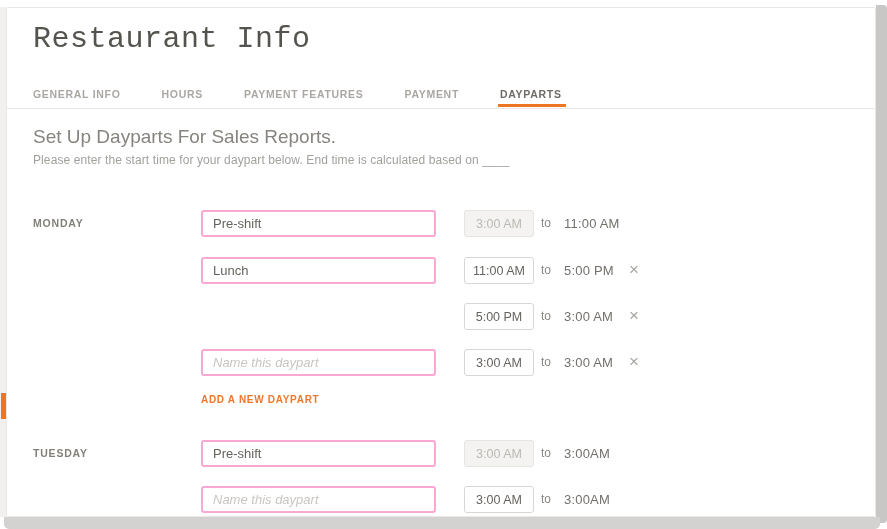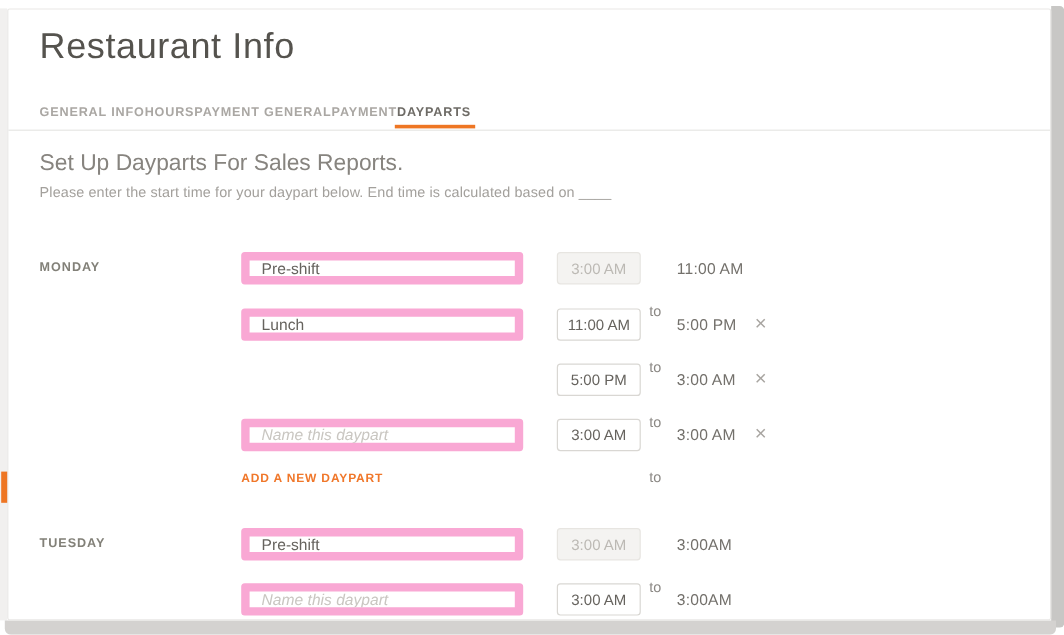--- a/index.html
+++ b/index.html
@@ -14,59 +14,59 @@
   
   .edge-left   { position:absolute; left:0; top:7px; width:6px;  height:510px; background:#f1f0ef; }
   .edge-right  { position:absolute; right:0; top:5px; width:11px; height:518px; background:#c8c7c5; border-radius:0 4px 4px 0; }
   .edge-bottom { position:absolute; left:4px; bottom:0; right:7px; height:12px; background:#d4d2d0; border-radius:0 0 5px 5px; }
   .card { position:absolute; left:6px; top:7px; width:870px; height:510px; background:#ffffff; border:1px solid #e9e8e6; border-radius:2px; }
   .left-marker { position:absolute; left:1px; top:393px; width:5px; height:26px; background:#ee7623; }
 
   
   .page-title {
     position:absolute; left:33px; top:22px;
-    font-family:Liberation Sans, sans-serif;
+    font-family:Liberation Mono, monospace;
     font-weight:400; font-size:30px; color:#55534e; letter-spacing:0.5px;
   }
 
   
-  .tabs { position:absolute; left:33px; top:88px; display:flex; }
+  .tabs { position:absolute; left:33px; top:88px; display:flex; gap:41px; }
   .tab {
     position:relative; font-size:10.5px; font-weight:700; letter-spacing:0.7px;
     color:#aaa7a3; cursor:pointer; padding-bottom:4px; white-space:nowrap;
   }
   .tab.active { color:#6e6b66; }
   .tab-underline { position:absolute; left:-2px; right:-4px; top:16px; height:3px; background:#ee7623; }
   .tabs-divider { position:absolute; left:7px; top:108px; width:868px; height:1px; background:#e7e6e4; }
 
   
   .section-heading { position:absolute; left:33px; top:126px; font-size:19px; font-weight:400; color:#87847f;text-align:center; }
   .section-subheading { position:absolute; left:33px; top:153px; font-size:12px; color:#a3a09c; letter-spacing:0.1px; }
 
   
   .row { position:absolute; left:0; width:779px; height:27px; }
   .day-label {
     position:absolute; left:33px; top:0; line-height:27px;
     font-size:10.5px; font-weight:700; letter-spacing:0.8px; color:#828078;
   }
   .name-input {
     position:absolute; left:201px; top:0; width:235px; height:27px;
-    border:7px solid #f9a8d4; border-radius:3px; background:#fff;
+    border:2px solid #f9a8d4; border-radius:3px; background:#fff;
     padding:0 10px; font-size:13px; color:#66635e; outline:none;
     font-family:"Liberation Sans","DejaVu Sans",sans-serif;
   }
   .name-input::placeholder { color:#c9c6c1; font-style:italic; }
   .time-input {
     position:absolute; left:464px; top:0; width:70px; height:27px;
     border:1px solid #d9d7d3; border-radius:3px; background:#fff;
     text-align:center; font-size:12.5px; color:#66635e; outline:none;
     font-family:"Liberation Sans","DejaVu Sans",sans-serif;
   }
   .time-input:disabled { background:#f4f3f1; border-color:#e7e5e1; color:#bcb9b4; }
-  .to-label  { position:absolute; left:541px; top:0; line-height:27px; font-size:12px; color:#8b8884;margin-top:36px; }
+  .to-label  { position:absolute; left:541px; top:0; line-height:27px; font-size:12px; color:#8b8884; }
   .end-time  { position:absolute; left:564px; top:0; line-height:27px; font-size:13px; color:#73706b; letter-spacing:0.2px; }
   .remove-btn {
     position:absolute; left:624px; top:0; width:20px; line-height:26px; text-align:center;
     font-size:17px; font-weight:400; color:#a8a5a1; cursor:pointer; user-select:none;
   }
   .add-daypart {
     position:absolute; left:201px; top:394px;
     font-size:10px; font-weight:700; letter-spacing:0.7px; color:#f0772a;
     cursor:pointer; text-decoration:none;
   }
@@ -78,21 +78,21 @@
 <div class="edge-right"></div>
 <div class="edge-bottom"></div>
 <div class="card"></div>
 <div class="left-marker"></div>
 
 <h1 class="page-title">Restaurant Info</h1>
 
 <nav class="tabs">
   <div class="tab"><span>GENERAL INFO</span></div>
   <div class="tab"><span>HOURS</span></div>
-  <div class="tab"><span>PAYMENT GENERAL</span></div>
+  <div class="tab"><span>PAYMENT FEATURES</span></div>
   <div class="tab"><span>PAYMENT</span></div>
   <div class="tab active">
     <span>DAYPARTS</span>
     <span class="tab-underline"></span>
   </div>
 </nav>
 <div class="tabs-divider"></div>
 
 <h2 class="section-heading">Set Up Dayparts For Sales Reports.</h2>
 <p class="section-subheading">Please enter the start time for your daypart below. End time is calculated based on ____</p>

